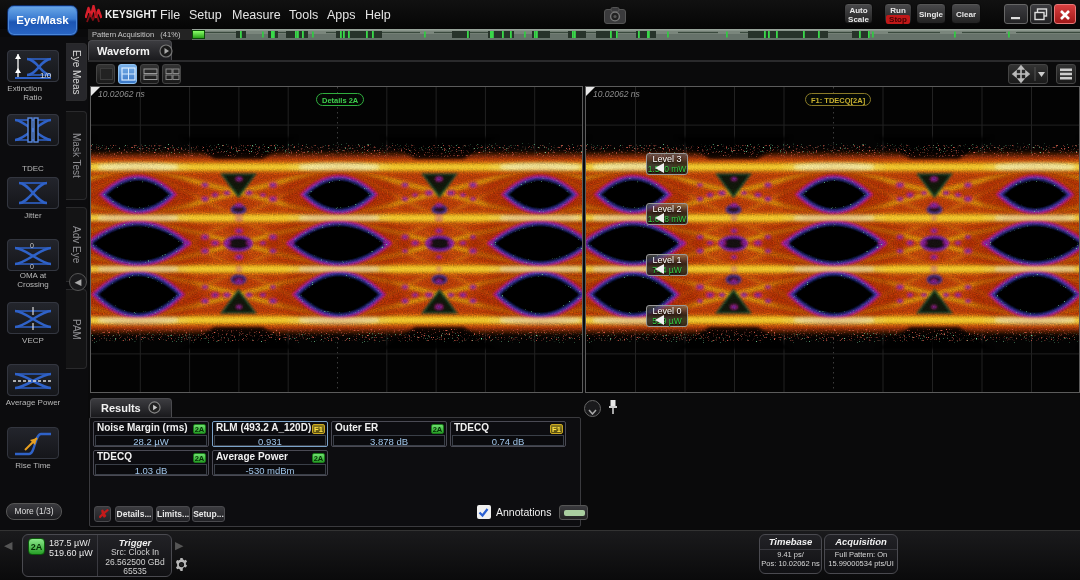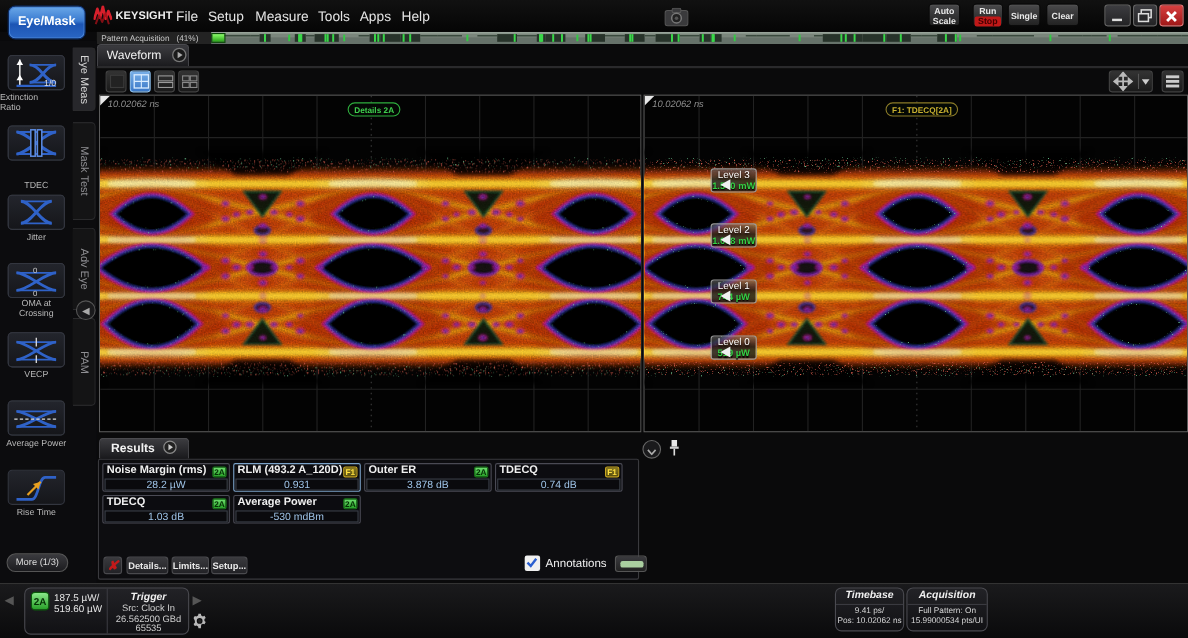--- a/index.html
+++ b/index.html
@@ -26,34 +26,34 @@
 .sicon{width:52px;height:32px;margin:0 auto;background:linear-gradient(#23252c,#15161a);border:1px solid #33363f;border-radius:4px;display:flex;align-items:center;justify-content:center}
 .vtab{position:absolute;left:66px;width:21px;background:#141415;border:1px solid #2a2a2c;border-left:none;color:#909094;
  font-size:10px;writing-mode:vertical-rl;text-align:center;border-radius:0 4px 4px 0}
 .vtab.act{background:#27272b;color:#d8d8d8}
 #morebtn{position:absolute;left:6px;top:503px;width:56px;height:17px;border-radius:8px;background:linear-gradient(#3a3a3e,#1c1c1f);
  border:1px solid #555;color:#ddd;font-size:8.5px;text-align:center;line-height:15px}
 #collapse{position:absolute;left:69px;top:273px;width:18px;height:18px;border-radius:50%;background:#1a1a1c;border:1px solid #555;
  color:#aaa;font-size:9px;text-align:center;line-height:16px}
 
 #wftab{position:absolute;left:88px;top:40px;width:84px;height:21px;white-space:nowrap;background:linear-gradient(#3c3c40,#19191c);
- border:1px solid #4a4a4e;border-bottom:none;border-radius:4px 4px 0 0;color:#f2f2f2;font-weight:normal;font-size:11px;line-height:20px;padding-left:8px}
+ border:1px solid #4a4a4e;border-bottom:none;border-radius:4px 4px 0 0;color:#f2f2f2;font-weight:bold;font-size:11px;line-height:20px;padding-left:8px}
 #tabline{position:absolute;left:88px;top:60px;width:992px;height:2px;background:#2a2a2c}
 .toolbtn{position:absolute;top:64px;width:19px;height:20px;border-radius:3px;background:linear-gradient(#333,#1a1a1a);border:1px solid #444}
 .toolbtn.sel{background:linear-gradient(#79b0e8,#3a78c8);border:1px solid #8cc0f0}
 
 .panel{position:absolute;top:86px;height:307px;background:#000;border:1px solid #5c5c5c;overflow:hidden}
 .tstamp{position:absolute;left:7px;top:2px;color:#8f8f8f;font-size:8.5px;font-style:italic;z-index:5}
 .pill{position:absolute;top:6px;height:13px;border-radius:7px;font-size:7.5px;font-weight:bold;line-height:13px;padding:0 5px;z-index:5;background:rgba(5,10,5,.8)}
 .corner{position:absolute;left:0;top:0;width:0;height:0;border-top:9px solid #e8e8e8;border-right:9px solid transparent;z-index:6}
 
 .lvl{position:absolute;width:42px;height:22px;background:linear-gradient(rgba(120,120,120,.55),rgba(25,25,25,.82) 45%);
  border:1px solid #999;border-radius:3px;z-index:6;text-align:center}
 .lvl .t{color:#fff;font-size:9px;line-height:10px;text-shadow:0 1px 2px #000}
-.lvl .v{color:#35d045;font-size:8.5px;line-height:10px;text-shadow:0 1px 1px #000;font-weight:bold}
+.lvl .v{color:#35d045;font-size:8.5px;line-height:10px;text-shadow:0 1px 1px #000;font-weight:normal}
 .lvl .mark{position:absolute;left:8px;top:9px;width:0;height:0;border-top:5px solid transparent;border-bottom:5px solid transparent;border-right:9px solid #f0f0f0}
 
 #resultstab{position:absolute;left:90px;top:398px;width:82px;height:19px;background:linear-gradient(#3c3c40,#19191c);
  border:1px solid #4a4a4e;border-bottom:none;border-radius:4px 4px 0 0;color:#f2f2f2;font-weight:bold;font-size:11px;line-height:18px;padding-left:10px}
 #resultsbox{position:absolute;left:89px;top:417px;width:492px;height:110px;background:#0d0d10;border:1px solid #3a3a3e;border-radius:2px}
 .card{position:absolute;width:116px;height:26px;background:#0c0c10;border:1px solid #4a4a54;border-radius:2px}
 .card.sel{border:1px solid #7ba2c8}
 .card .nm{position:absolute;left:3px;top:0px;color:#f0f0f0;font-size:10px;font-weight:bold;white-space:nowrap}
 .card .val{position:absolute;left:1px;top:13px;width:112px;height:11px;border:1px solid #3a3f48;background:#0a0a0d;color:#9fc4e8;font-size:9.5px;text-align:center;line-height:11px}
 .badge{position:absolute;right:2px;top:1.5px;width:13px;height:10px;border-radius:2px;font-size:7.5px;font-weight:bold;text-align:center;line-height:10px}
@@ -243,21 +243,21 @@
         <line x1="7" y1="3" x2="7" y2="27" stroke="#ddd" stroke-width="1.5"></line>
         <path d="M 7 3 l -3 5 h 6 z" fill="#fff"></path>
         <path d="M 7 17 l -3 5 h 6 z" fill="#fff"></path>
         <line x1="4" y1="27" x2="40" y2="27" stroke="#2f62c8" stroke-width="2"></line>
         <path d="M 16 8 C 26 8, 30 24, 40 24 M 16 24 C 26 24, 30 8, 40 8" stroke="#2f62c8" stroke-width="2.6" fill="none"></path>
         <line x1="16" y1="8" x2="40" y2="8" stroke="#2f62c8" stroke-width="1.6"></line>
         <line x1="16" y1="24" x2="40" y2="24" stroke="#2f62c8" stroke-width="1.6"></line>
         <text x="29" y="27" font-size="8" fill="#ddd" font-family="Liberation Sans">1/0</text>
       </svg>
     </div>
-    <div class="abs" style="left:0px;top:84px;width:42px;text-align:left;color:#b8b8b8;font-size:8px;line-height:9px">Extinction Ratio</div>
+    <div class="abs" style="left:0px;top:84px;width:42px;text-align:right;color:#b8b8b8;font-size:8px;line-height:9px">Extinction Ratio</div>
     <div class="abs sicon" style="left:7px;top:114px">
       <svg width="44" height="30" viewBox="0 0 44 30">
         <path d="M 4 5 C 14 5, 30 25, 40 25 M 4 25 C 14 25, 30 5, 40 5" stroke="#2f62c8" stroke-width="2.6" fill="none"></path>
         <line x1="4" y1="5" x2="40" y2="5" stroke="#2f62c8" stroke-width="1.6"></line>
         <line x1="4" y1="25" x2="40" y2="25" stroke="#2f62c8" stroke-width="1.6"></line>
         <rect x="17" y="3" width="4" height="24" fill="#0a0a0a" stroke="#5b8ae0" stroke-width="1.4"></rect>
         <rect x="23" y="3" width="4" height="24" fill="#0a0a0a" stroke="#5b8ae0" stroke-width="1.4"></rect>
       </svg>
     </div>
     <div class="abs" style="left:0px;top:164px;width:66px;text-align:center;color:#b8b8b8;font-size:8px;line-height:9px">TDEC</div>

